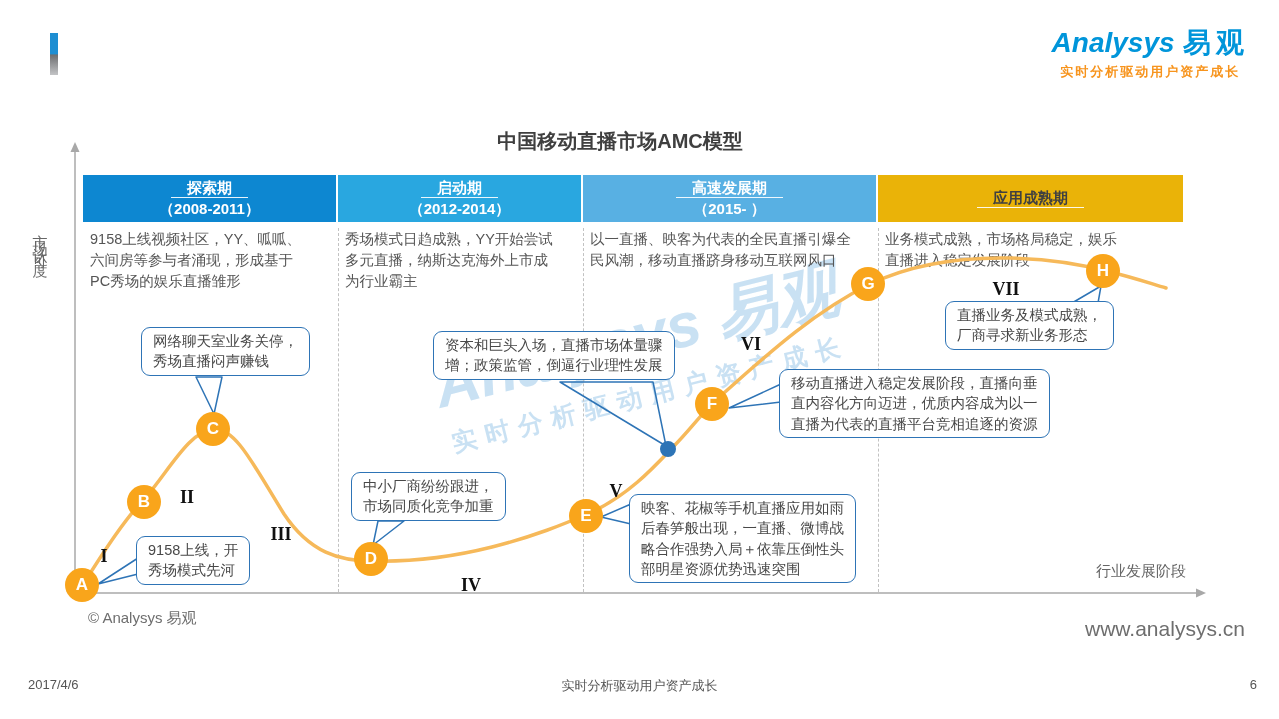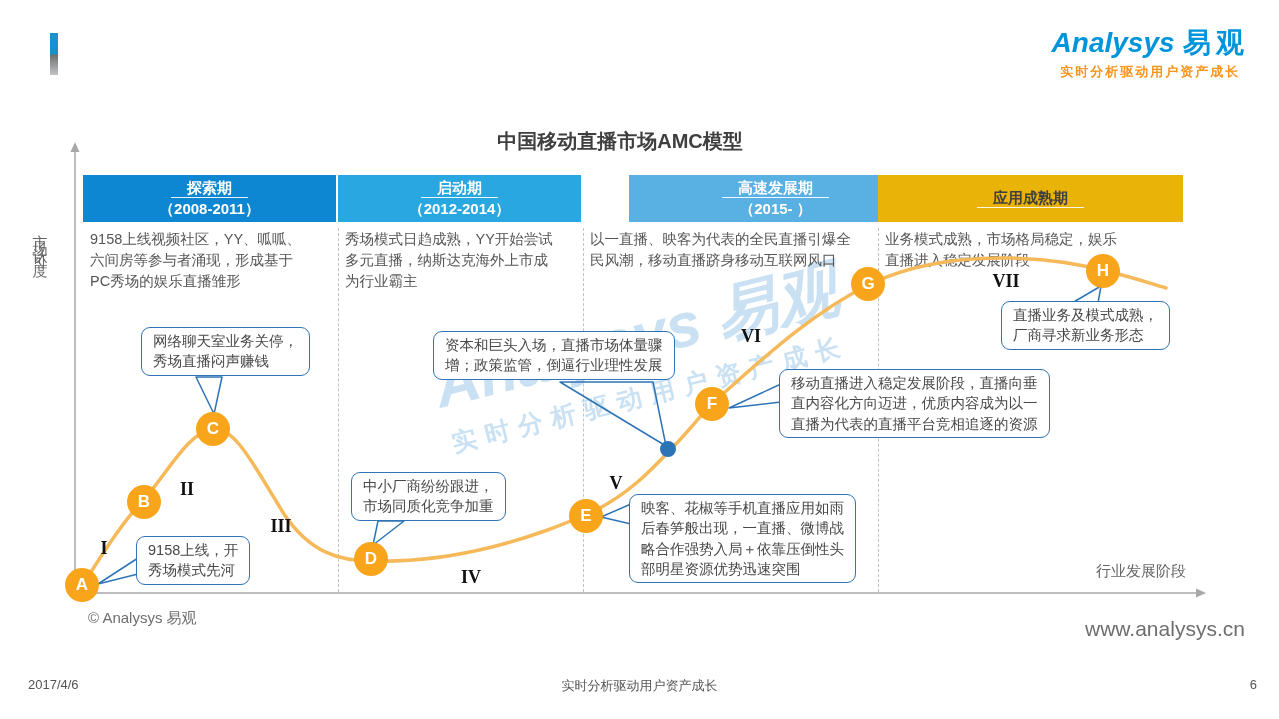--- a/index.html
+++ b/index.html
@@ -34,21 +34,21 @@
   .phase-name span { border-bottom:1px solid rgba(255,255,255,0.9); padding:0 16px 1px; }
   .phase-desc { position:absolute; top:229px; z-index:2; font-size:14.5px; color:#555;
     line-height:1.45; white-space:pre-line; }
   .sep { position:absolute; top:228px; height:364px; width:0; border-left:1px dashed #c2c2c2; z-index:2; }
 
   #chart-svg { position:absolute; left:0; top:0; z-index:3; }
 
   .milestone { position:absolute; width:34px; height:34px; border-radius:50%; background:#f9a51b;
     color:#fff; font-weight:bold; font-size:17px; display:flex; align-items:center; justify-content:center; z-index:5; }
   .numeral { position:absolute; transform:translate(-50%,-50%); font-family:"Liberation Serif",serif;
-    font-size:18px; font-weight:600; color:#111; z-index:4; }
+    font-size:18px; font-weight:600; color:#111; z-index:4;margin-top:8px; }
   .inflection { position:absolute; width:16px; height:16px; border-radius:50%; background:#2d74b6; z-index:5; }
   .bubble { position:absolute; background:#fff; border:1.5px solid #2e74b6; border-radius:9px;
     padding:3px 11px; font-size:14.5px; color:#484848; line-height:1.4; white-space:pre-line; z-index:6; }
 
   .copyright { position:absolute; left:88px; top:609px; font-size:15px; color:#6e6e6e; z-index:4; }
   .website { position:absolute; left:1085px; top:617px; font-size:21px; color:#6e6e6e; z-index:4; }
   .footer-date { position:absolute; left:28px; top:677px; font-size:13px; color:#555; }
   .footer-center { position:absolute; left:0; width:1279px; top:677px; text-align:center; font-size:13px; color:#555; }
   .footer-page { position:absolute; right:22px; top:677px; font-size:13px; color:#555; }
 </style>
@@ -85,21 +85,21 @@
       <div class="phase-desc" style="left: 90px; width: 239px;">9158上线视频社区，YY、呱呱、
 六间房等参与者涌现，形成基于
 PC秀场的娱乐直播雏形</div>
       <div class="phase-col" style="left: 338px; width: 243px; background: rgb(41, 167, 224); color: rgb(255, 255, 255);">
         <div class="phase-name"><span>启动期</span></div>
         <div>（2012-2014）</div>
       </div>
       <div class="phase-desc" style="left: 345px; width: 229px;">秀场模式日趋成熟，YY开始尝试
 多元直播，纳斯达克海外上市成
 为行业霸主</div>
-      <div class="phase-col" style="left: 583px; width: 293px; background: rgb(88, 176, 227); color: rgb(255, 255, 255); margin-left: 46px;">
+      <div class="phase-col" style="left: 583px; width: 293px; background: rgb(88, 176, 227); color: rgb(255, 255, 255);">
         <div class="phase-name"><span>高速发展期</span></div>
         <div>（2015-  ）</div>
       </div>
       <div class="phase-desc" style="left: 590px; width: 279px;">以一直播、映客为代表的全民直播引爆全
 民风潮，移动直播跻身移动互联网风口</div>
       <div class="phase-col" style="left: 878px; width: 305px; background: #eab308; color: rgb(64, 64, 64);">
         <div class="phase-name"><span>应用成熟期</span></div>
       </div>
       <div class="phase-desc" style="left: 885px; width: 291px;">业务模式成熟，市场格局稳定，娱乐
 直播进入稳定发展阶段</div>
@@ -130,21 +130,21 @@
 市场同质化竞争加重</div>
       <div class="bubble" style="left: 433px; top: 331px;">资本和巨头入场，直播市场体量骤
 增；政策监管，倒逼行业理性发展</div>
       <div class="bubble" style="left: 629px; top: 494px;">映客、花椒等手机直播应用如雨
 后春笋般出现，一直播、微博战
 略合作强势入局＋依靠压倒性头
 部明星资源优势迅速突围</div>
       <div class="bubble" style="left: 779px; top: 369px;">移动直播进入稳定发展阶段，直播向垂
 直内容化方向迈进，优质内容成为以一
 直播为代表的直播平台竞相追逐的资源</div>
-      <div class="bubble" style="left: 1001px; top: 301px;">直播业务及模式成熟，
+      <div class="bubble" style="left: 945px; top: 301px;">直播业务及模式成熟，
 厂商寻求新业务形态</div>
     </div>
 
   <svg id="chart-svg" width="1279" height="719">
     <line x1="75" y1="150" x2="75" y2="593" stroke="#a8a8a8" stroke-width="1.5"></line>
     <polygon points="75,142 70.5,152 79.5,152" fill="#a8a8a8"></polygon>
     <line x1="75" y1="593" x2="1198" y2="593" stroke="#a8a8a8" stroke-width="1.5"></line>
     <polygon points="1206,593 1196,588.5 1196,597.5" fill="#a8a8a8"></polygon>
     <g id="tail-layer">
         <polygon points="138,558 138,574 98,584" fill="#fff" stroke="#2e74b6" stroke-width="1.5" stroke-linejoin="round"></polygon>

